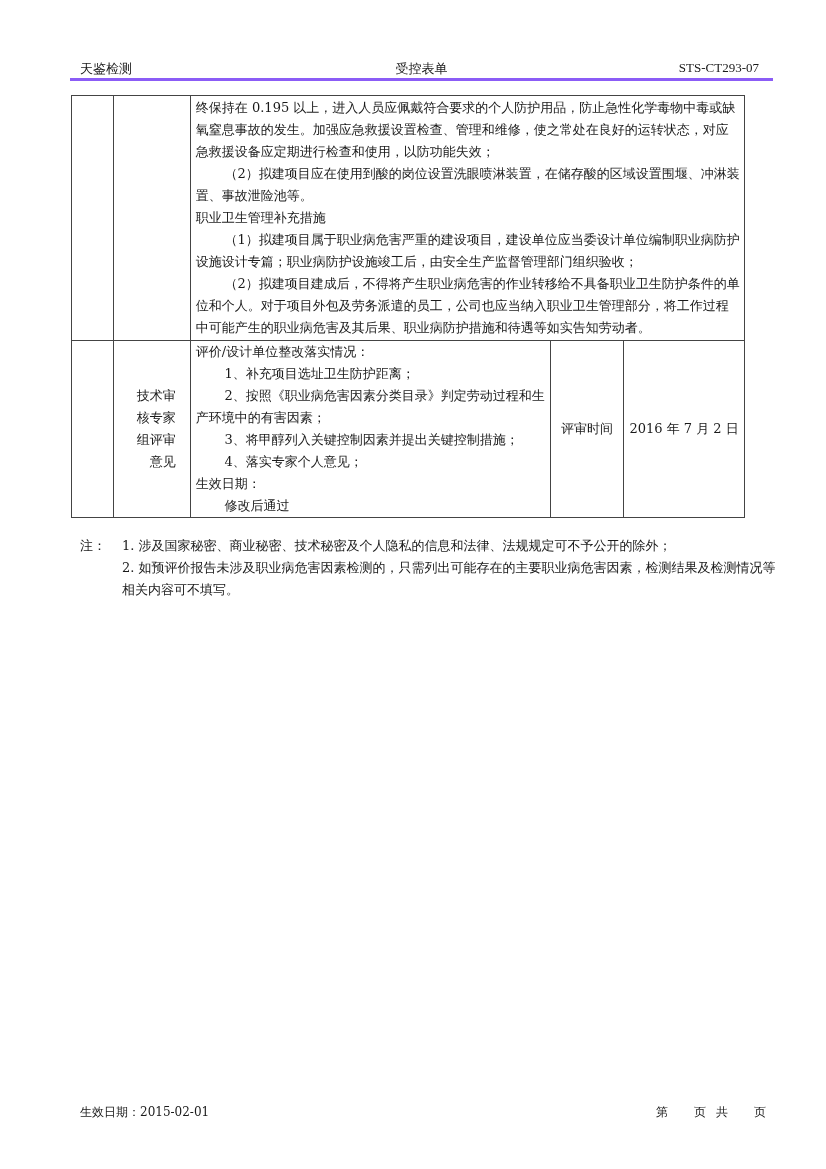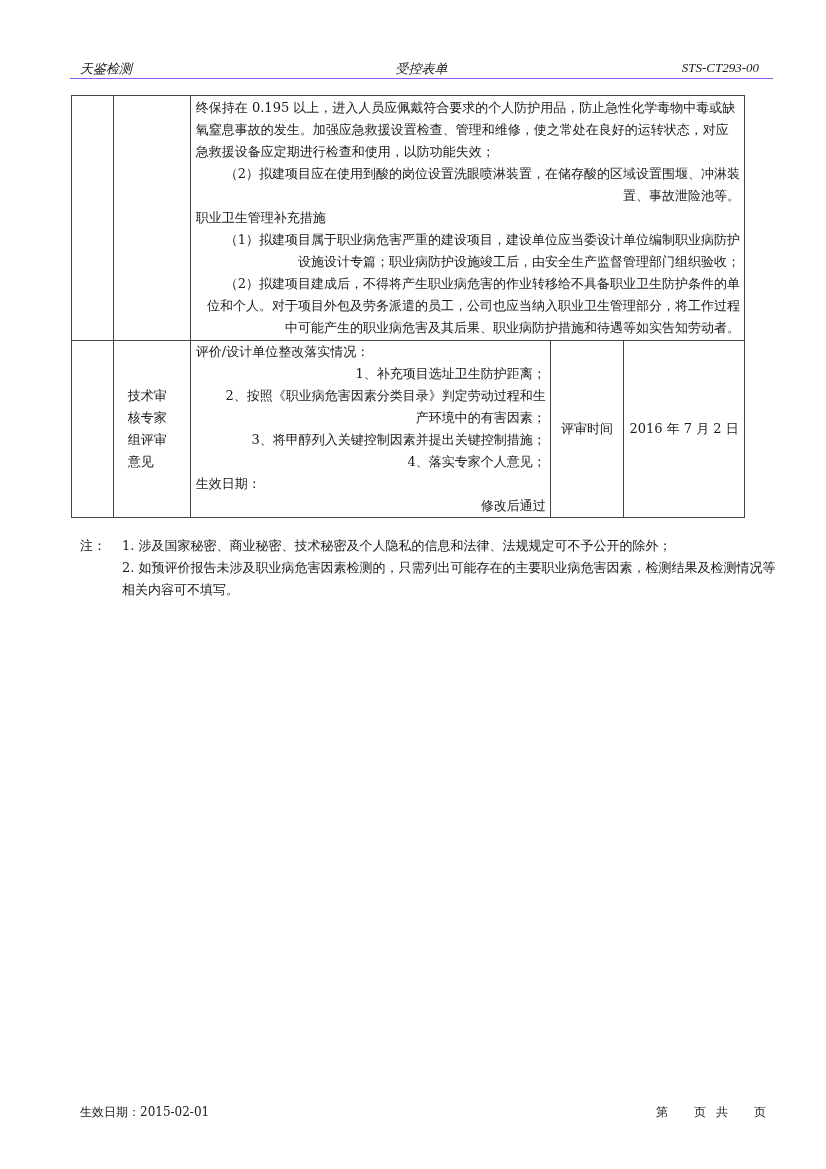--- a/index.html
+++ b/index.html
@@ -1,47 +1,47 @@
 <!DOCTYPE html>
 <html><head>
 <meta charset="utf-8">
 <style>
   html, body { margin:0; padding:0; background:#ffffff; }
   body { width:826px; height:1169px; position:relative; overflow:hidden;
          font-family:"DejaVu Serif","Liberation Serif",serif; color:#1a1a1a; }
   .hdr { position:absolute; top:60px; left:70px; width:703px; height:18px;
-         border-bottom:1px solid #8b5cf6; font-size:13px;font-style:italic; }
+         border-bottom:3px solid #8b5cf6; font-size:13px; }
   .hdr .l { position:absolute; left:10px; top:0; }
   .hdr .c { position:absolute; left:0; right:0; text-align:center; top:0; }
   .hdr .r { position:absolute; right:14px; top:0; font-family:"Liberation Serif",serif; }
   table.main { position:absolute; left:71px; top:95px; width:674px;
                border-collapse:collapse; font-size:13px; }
   table.main td { border:1px solid #444; vertical-align:top; padding:0; }
   table.main td.c1 { width:43px; }
-  table.main td.c2 { width:78px; vertical-align:middle; text-align:left; line-height:22px; }
+  table.main td.c2 { width:78px; vertical-align:middle; text-align:right; line-height:22px; }
   .txt { padding:0 4px 0 5px; line-height:22px; }
   .txt p { margin:0; }
-  .ind { text-indent:2.2em;text-align:right; }
+  .ind { text-indent:2.2em; }
   td.mid { vertical-align:middle !important; text-align:center;margin-left:33px; }
   .note { position:absolute; left:80px; top:535px; width:700px; font-size:13px; line-height:22px; }
   .note .lbl { position:absolute; left:0; top:0; }
   .note .items { position:absolute; left:42px; top:0; width:660px; }
   .note p { margin:0; }
   .foot { position:absolute; top:1104px; left:80px; width:690px; font-size:12px; }
   .foot .l { position:absolute; left:0; }
   .foot .r { position:absolute; right:4px; word-spacing:0; }
   .foot .r span { display:inline-block; }
 </style>
 </head>
 <body>
 
 <div class="hdr">
   <span class="l">天鉴检测</span>
   <span class="c">受控表单</span>
-  <span class="r">STS-CT293-00</span>
+  <span class="r">STS-CT293-07</span>
 </div>
 
 <table class="main">
   <tbody>
       <tr>
     <td class="c1"></td>
     <td class="c2"></td>
     <td colspan="3">
       <div class="txt" style="padding-top:1px;padding-bottom:1px;">
         <p>终保持在 0.195 以上，进入人员应佩戴符合要求的个人防护用品，防止急性化学毒物中毒或缺氧窒息事故的发生。加强应急救援设置检查、管理和维修，使之常处在良好的运转状态，对应急救援设备应定期进行检查和使用，以防功能失效；</p>

